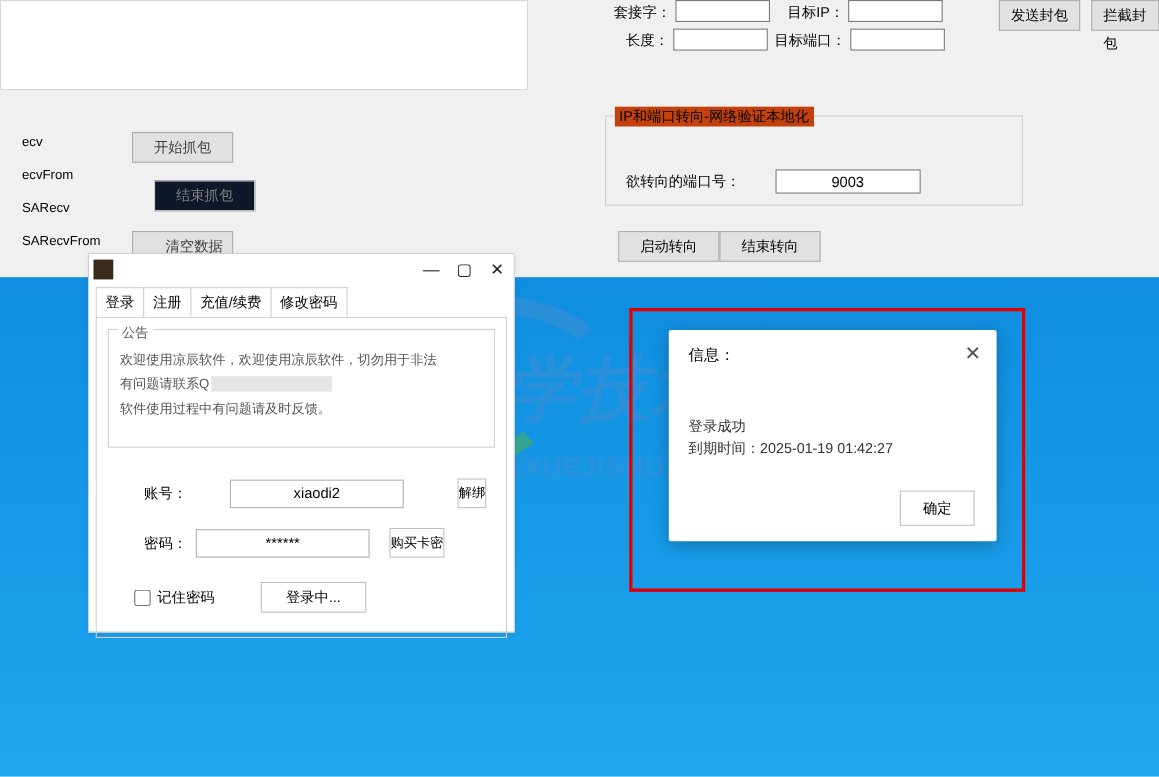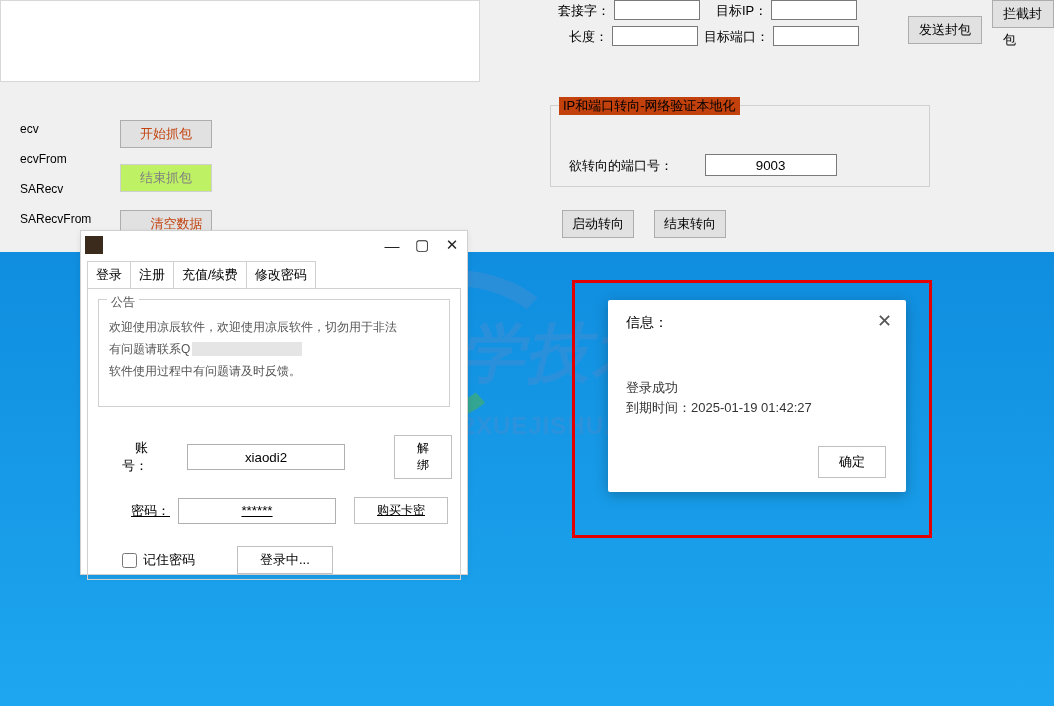--- a/index.html
+++ b/index.html
@@ -33,23 +33,23 @@
   .leftlist div { padding: 8px 0 8px 0; margin-left: 20px; }
 
   .cap-btn {
     position: absolute;
     width: 92px;
     height: 28px;
     background: #e1e1e1;
     border: 1px solid #adadad;
     text-align: center;
     line-height: 26px;
-    color:#c2410c;
-  }
-  .cap-btn.disabled { color:#808080; background:#bef264; border-color:#cfcfcf;}
+    color:#404040;
+  }
+  .cap-btn.disabled { color:#808080; background:#0f172a; border-color:#cfcfcf;margin-left:20px;}
   #btn-start { left: 120px; top: 120px; }
   #btn-end   { left: 120px; top: 164px; }
   #btn-clear { left: 120px; top: 210px; padding-left: 21px; }
 
   
   .pair { position:absolute; font-size:13px; }
   .pair label { display:inline-block; }
   .pair input {
     width: 86px; height:20px;
     border:1px solid #7a7a7a; background:#fff;
@@ -57,21 +57,21 @@
   }
 
   .btn {
     background:#e1e1e1;
     border:1px solid #adadad;
     text-align:center;
     height:28px; line-height:26px;
     display:inline-block;
     padding: 0 8px;
   }
-  .btn-wide { width:72px; }
+  .btn-wide { width:92px; }
 
   
   .gb {
     position:absolute;
     border:1px solid #d0d0d0;
     background:#f0f0f0;
   }
   .gb .gb-title {
     position:absolute; top:-9px; left:8px;
     background:#c2410c; padding:0 4px;
@@ -148,21 +148,21 @@
     background:#fff; padding:0 4px;
   }
   .form-row { display:flex; align-items:center; margin-top:18px; }
   .form-row label { width:56px; text-align:right; padding-right:8px;}
   .form-row input[type=text], .form-row input[type=password]{
     width:158px; height:26px; border:1px solid #b0b0b0;
     text-align:center;
   }
   .form-row .side-btn {
     margin-left:18px; border:1px solid #c0c0c0;
-    padding:4px 22px; background:#fff;
+    padding:4px 0; background:#fff;
     font-size:12px;
   }
   .row-remember { margin-top:22px; display:flex; align-items:center; padding-left:24px;}
   .row-remember input { width:15px; height:15px; margin-right:6px;}
   .row-remember .login-btn {
     margin-left:42px; border:1px solid #c0c0c0;
     padding:4px 22px; background:#fff;
     font-size:13px;
   }
 
@@ -286,21 +286,21 @@
 </div>
 <div class="pair" style="left:716px; top:0px;">
   <label>目标IP：</label>
   <input type="text" value="" style="">
 </div>
 <div class="pair" style="left:704px; top:26px;">
   <label>目标端口：</label>
   <input type="text" value="" style="">
 </div>
 
-<div class="right-btn" style="left:908px; top:16px;">发送封包</div>
+<div class="right-btn" style="left:908px; top:0px;">发送封包</div>
 <div class="right-btn" style="left:992px; top:0px;">拦截封包</div>
 
 <div class="gb" style="left:550px; top:105px; width:380px; height:82px;">
   <div class="gb-title">IP和端口转向-网络验证本地化</div>
   <div style="position:absolute; left:18px; top:48px;">
     <span>欲转向的端口号：</span>
     <input type="text" style="width: 132px; height: 22px; border: 1px solid rgb(122, 122, 122); text-align: center; margin-left: 28px;" value="9003">
   </div>
 </div>
 <div class="btn btn-wide" style="position:absolute; left:562px; top:210px;">启动转向</div>
@@ -339,21 +339,21 @@
         <span style="display:inline-block; width:110px; height:14px; background:#e5e5e5; margin-left:2px;"></span>
       </div>
       <div>软件使用过程中有问题请及时反馈。</div>
     </div>
 
     <div class="form-row" style="margin-top:28px; padding-left:24px;gap:31px;">
       <label>账号：</label>
       <input type="text" value="xiaodi2" style="">
       <div class="side-btn">解绑</div>
     </div>
-    <div class="form-row" style="padding-left:24px;text-decoration:underline;">
+    <div class="form-row" style="padding-left:24px;">
       <label>密码：</label>
       <input type="text" value="******" style="">
       <div class="side-btn">购买卡密</div>
     </div>
     <div class="row-remember">
       <input type="checkbox" style="">
       <span>记住密码</span>
       <div class="login-btn">登录中...</div>
     </div>
   </div>

